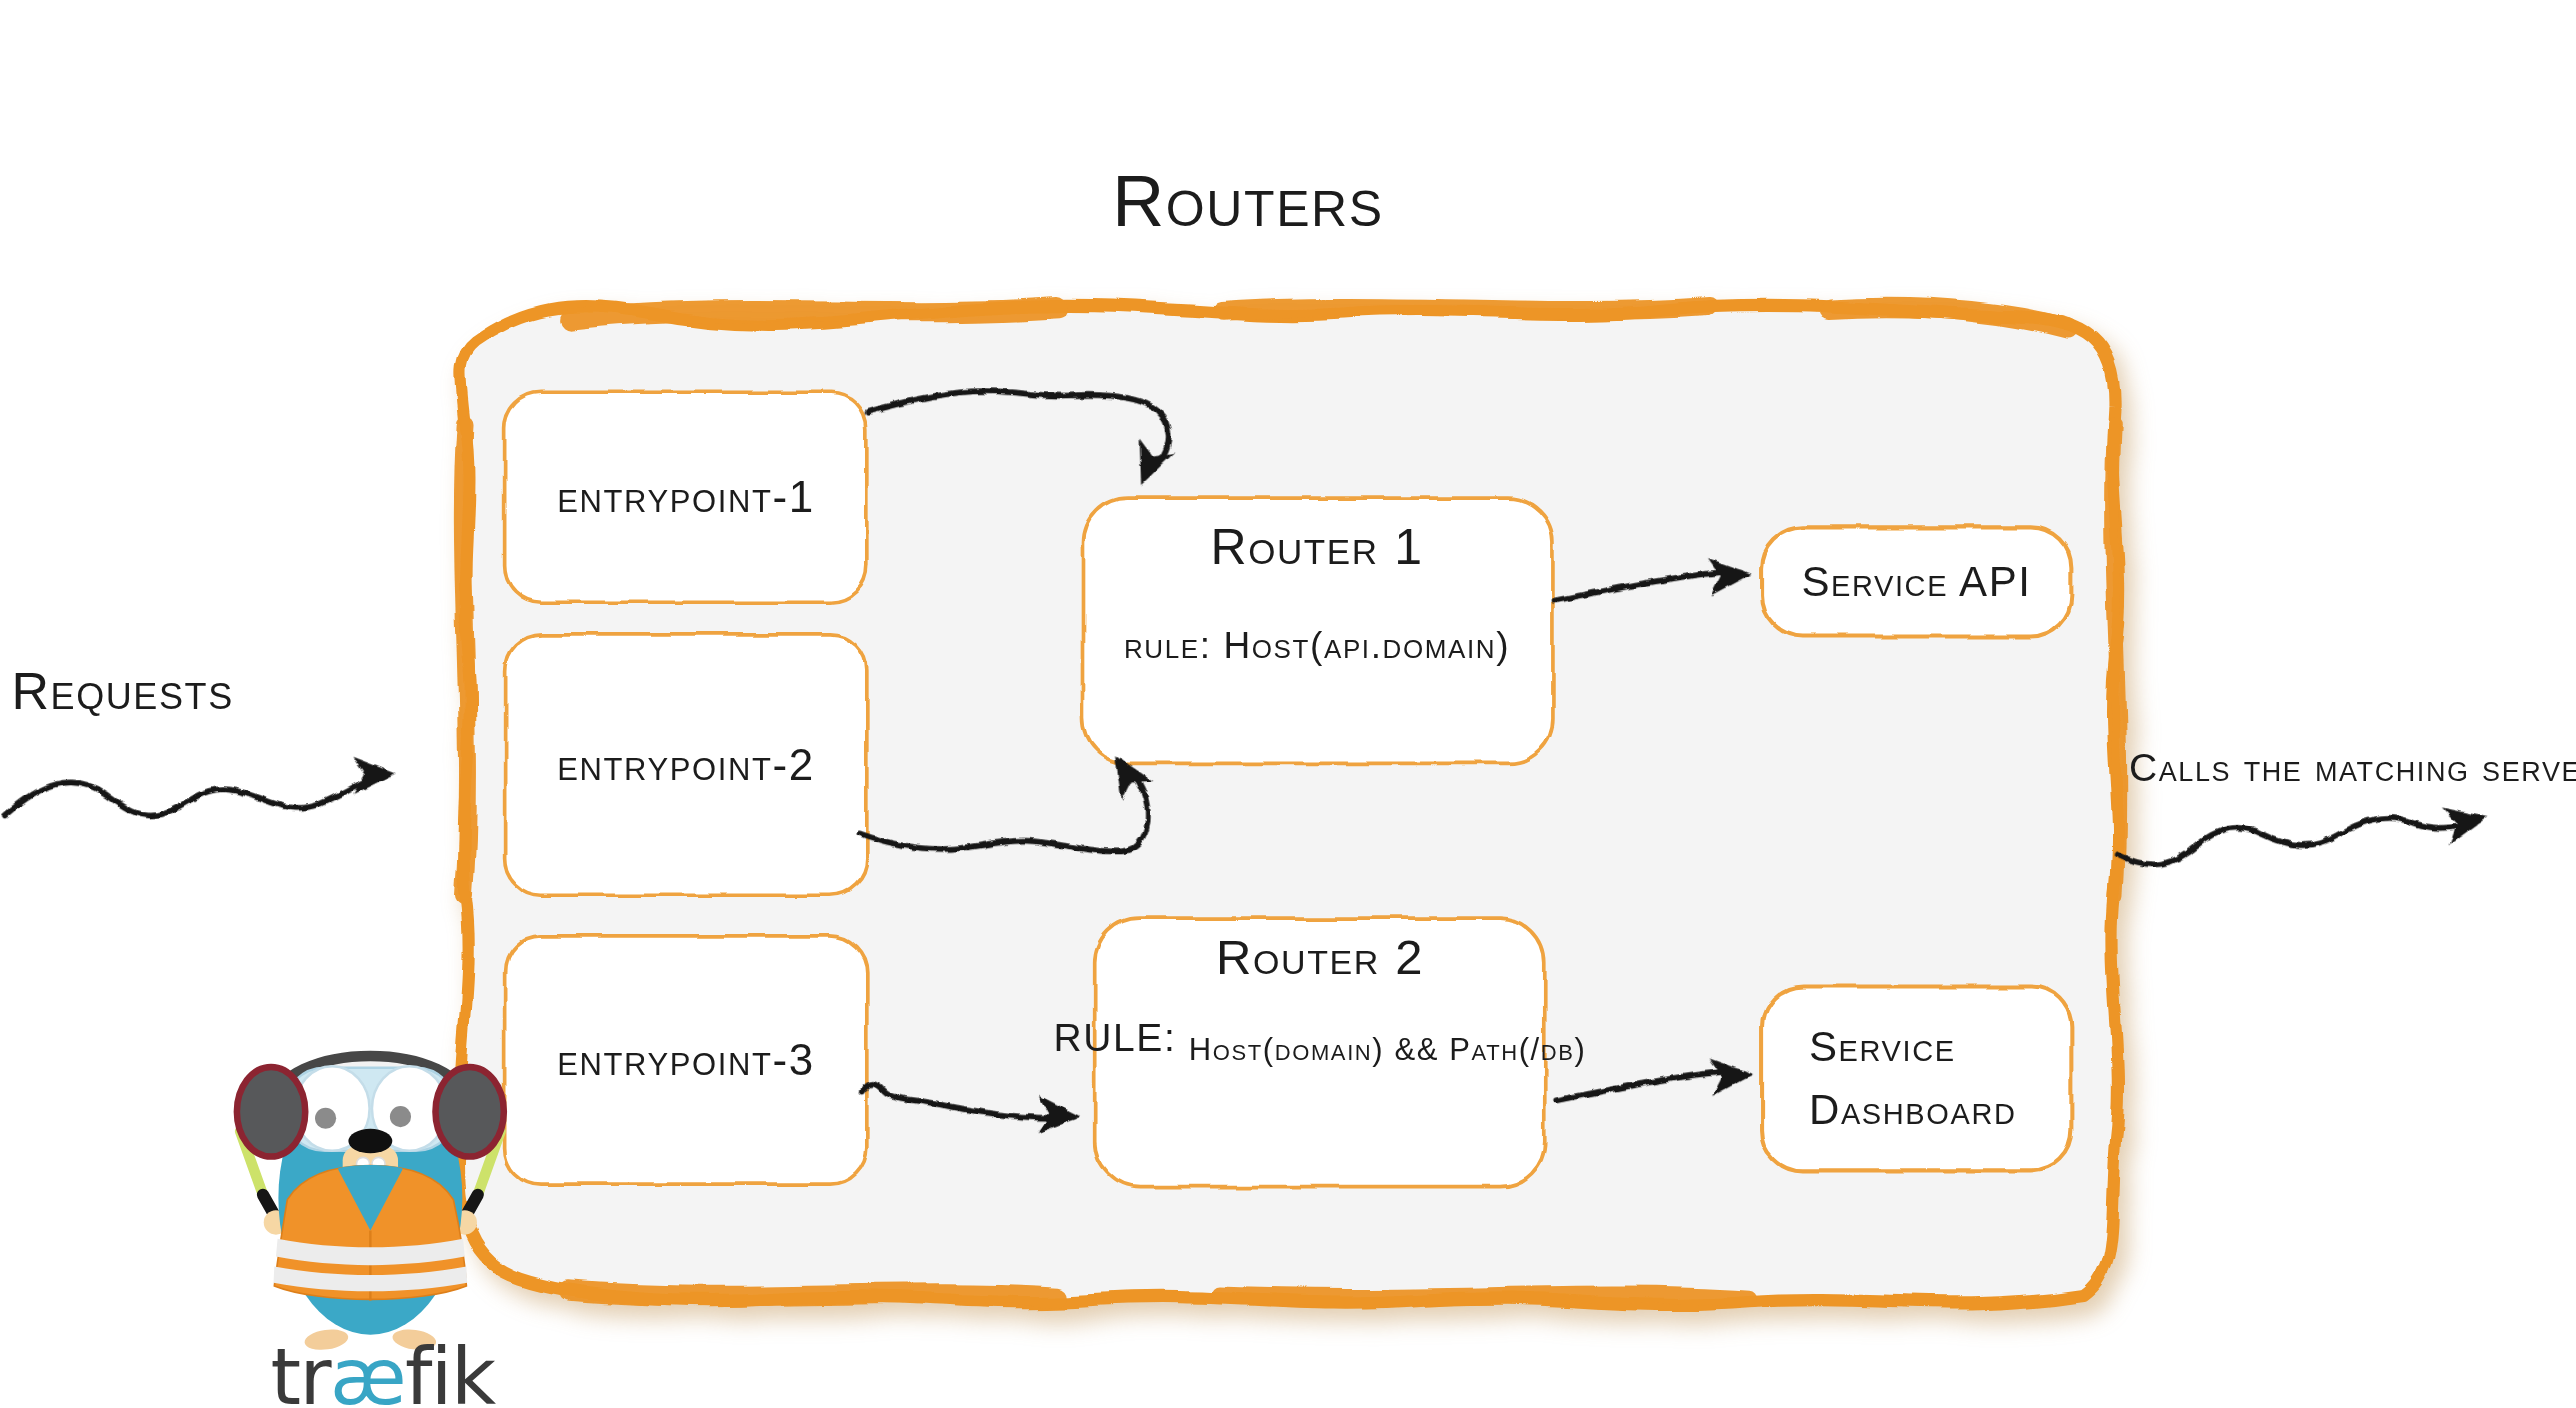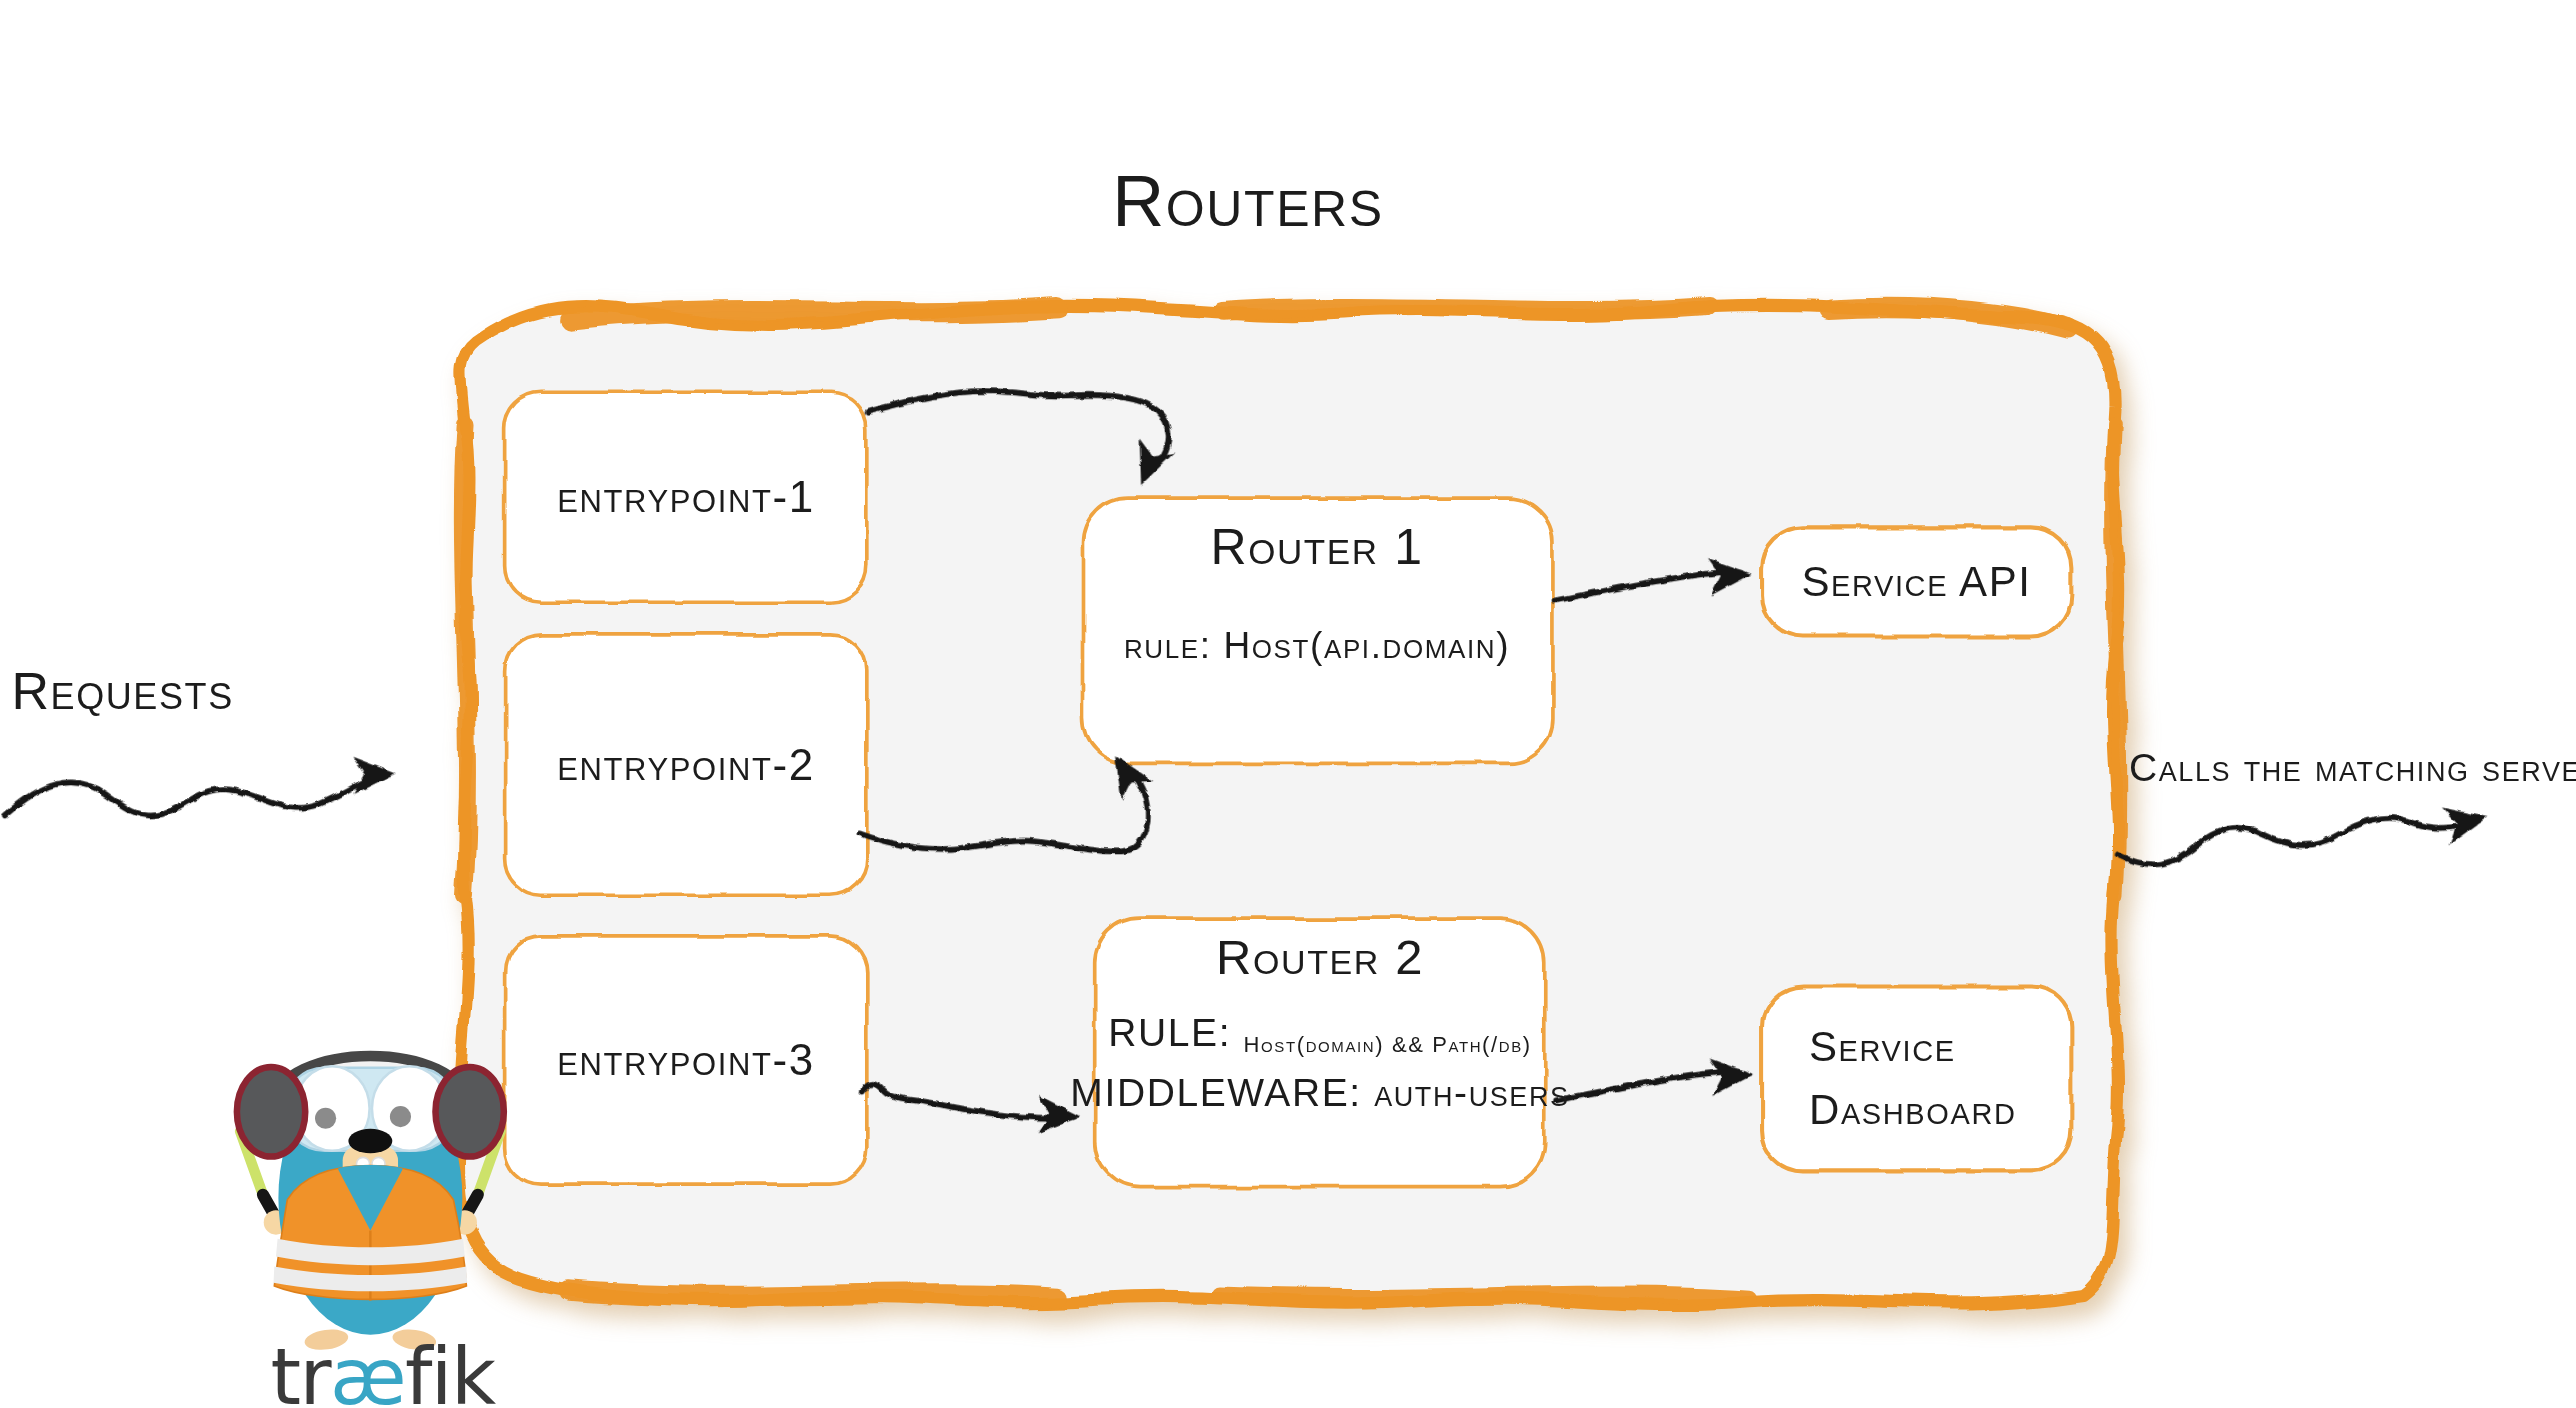--- a/index.html
+++ b/index.html
@@ -14,21 +14,21 @@
 
   .diagram-title{left:1004px;top:160px;width:488px;height:81px;font-size:72px;}
   .ep-label{left:505px;width:362px;font-size:44px;}
   .ep1{top:392px;height:210px;}
   .ep2{top:635px;height:260px;}
   .ep3{top:936px;height:248px;}
   .r1-title{left:1082px;top:518px;width:470px;font-size:50px;}
   .r1-rule{left:1082px;top:625px;width:470px;font-size:37px;white-space:nowrap;}
   .r2-title{left:1095px;top:929px;width:450px;font-size:49px;}
   .r2-rule{left:1095px;top:1008px;width:450px;font-size:39px;white-space:nowrap;}
-  .r2-rule .small{font-size:22px;margin-top:24px;}
+  .r2-rule .small{font-size:31px;margin-top:24px;}
   .r2-mw{left:1095px;top:1071px;width:450px;font-size:39px;white-space:nowrap;}
   .svc-api{left:1762px;top:527px;width:309px;height:109px;font-size:42px;}
   .svc-dash{left:1762px;top:986px;width:244px;height:184px;font-size:42px;
             display:flex;align-items:center;padding-left:47px;line-height:1.5;}
   .requests-label{left:11.4px;top:661px;width:326px;font-size:52px;text-align:left;}
   .calls-label{left:2129px;top:746px;width:456px;font-size:39px;text-align:left;white-space:nowrap;}
   .wordmark{left:236px;top:1332px;width:293px;font-size:78px;letter-spacing:-1.6px;
             text-align:center;color:#3a3a3a;font-family:"DejaVu Sans",sans-serif;}
   .wordmark .ae{color:#38a5c5;}
 </style>
@@ -165,24 +165,20 @@
   <div class="abs hand center ep-label ep3">entrypoint-3</div>
 
   <div class="abs hand center r1-title">Router 1</div>
   <div class="abs hand center r1-rule">rule: Host(api.domain)</div>
 
   <div class="abs hand center r2-title">Router 2</div>
   <div class="abs hand center r2-rule">
     <span>RULE:</span>&nbsp;
     <span class="small">Host(domain) &amp;&amp; Path(/db)</span>
   </div>
-  <div class="abs hand center r2-mw">
-    <span>MIDDLEWARE:</span>&nbsp;
-    <span>auth-users</span>
-  </div>
 
   <div class="abs hand center svc-api">Service API</div>
   <div class="abs hand svc-dash">Service Dashboard</div>
 
   <div class="abs hand requests-label">Requests</div>
   <div class="abs hand calls-label">Calls the matching server</div>
 
   <div class="abs wordmark"><span>tr</span><span class="ae">æ</span><span>fik</span></div>
 
 </div>

